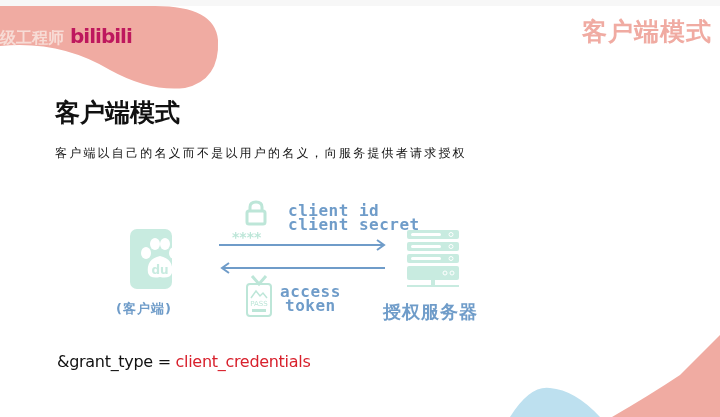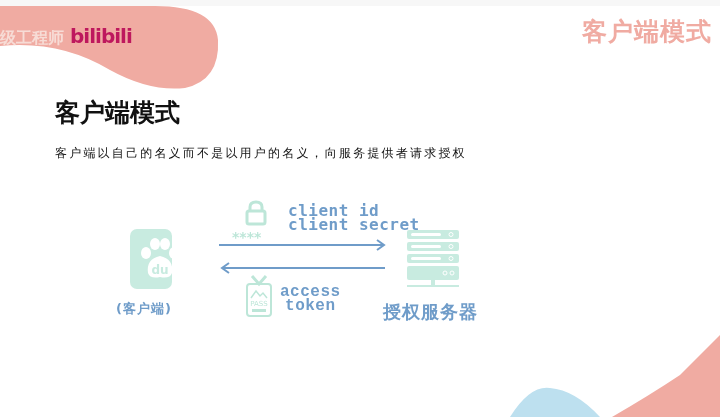--- a/index.html
+++ b/index.html
@@ -39,21 +39,21 @@
   }
   .server-label {
     position: absolute; left: 383px; top: 300px; font-size: 18px; font-weight: bold; color: #6f9cc9;
     letter-spacing: 1px;
   }
   .arrow-label {
     position: absolute; font-family: "DejaVu Sans Mono", monospace; font-size: 16px; font-weight: bold;
     color: #6f9cc9; line-height: 14px; letter-spacing: 0.5px;
   }
   .req-label { left: 288px; top: 204px; }
-  .resp-label { left: 280px; top: 285px; text-align: center; font-family: Liberation Mono, monospace; }
+  .resp-label { left: 280px; top: 285px; text-align: center; }
 
   .stars {
     position: absolute; left: 232px; top: 229px; color: #bde6d8; font-size: 14px; font-weight: bold;
     letter-spacing: 0px;
   }
 
   .url {
     position: absolute; left: 57px; top: 352px; font-size: 16px; color: #111; line-height: 20px;
     font-family: "DejaVu Sans", sans-serif; letter-spacing: -0.3px;
   }
@@ -137,13 +137,14 @@
   <circle cx="46" cy="18.5" r="2" fill="none" stroke="#fff" stroke-width="1"></circle>
   <circle cx="46" cy="30.5" r="2" fill="none" stroke="#fff" stroke-width="1"></circle>
   <circle cx="40" cy="45" r="2" fill="none" stroke="#fff" stroke-width="1"></circle>
   <circle cx="47" cy="45" r="2" fill="none" stroke="#fff" stroke-width="1"></circle>
   <rect x="26" y="52" width="4" height="6" fill="#c8ebe0"></rect>
   <rect x="2" y="57" width="52" height="2" fill="#c8ebe0"></rect>
 </svg>
 <div class="server-label">授权服务器</div>
 
 <div class="url">
+  <div><span>&amp;grant_type = </span><span class="red">client_credentials</span></div>
 </div>
 
 </body></html>

